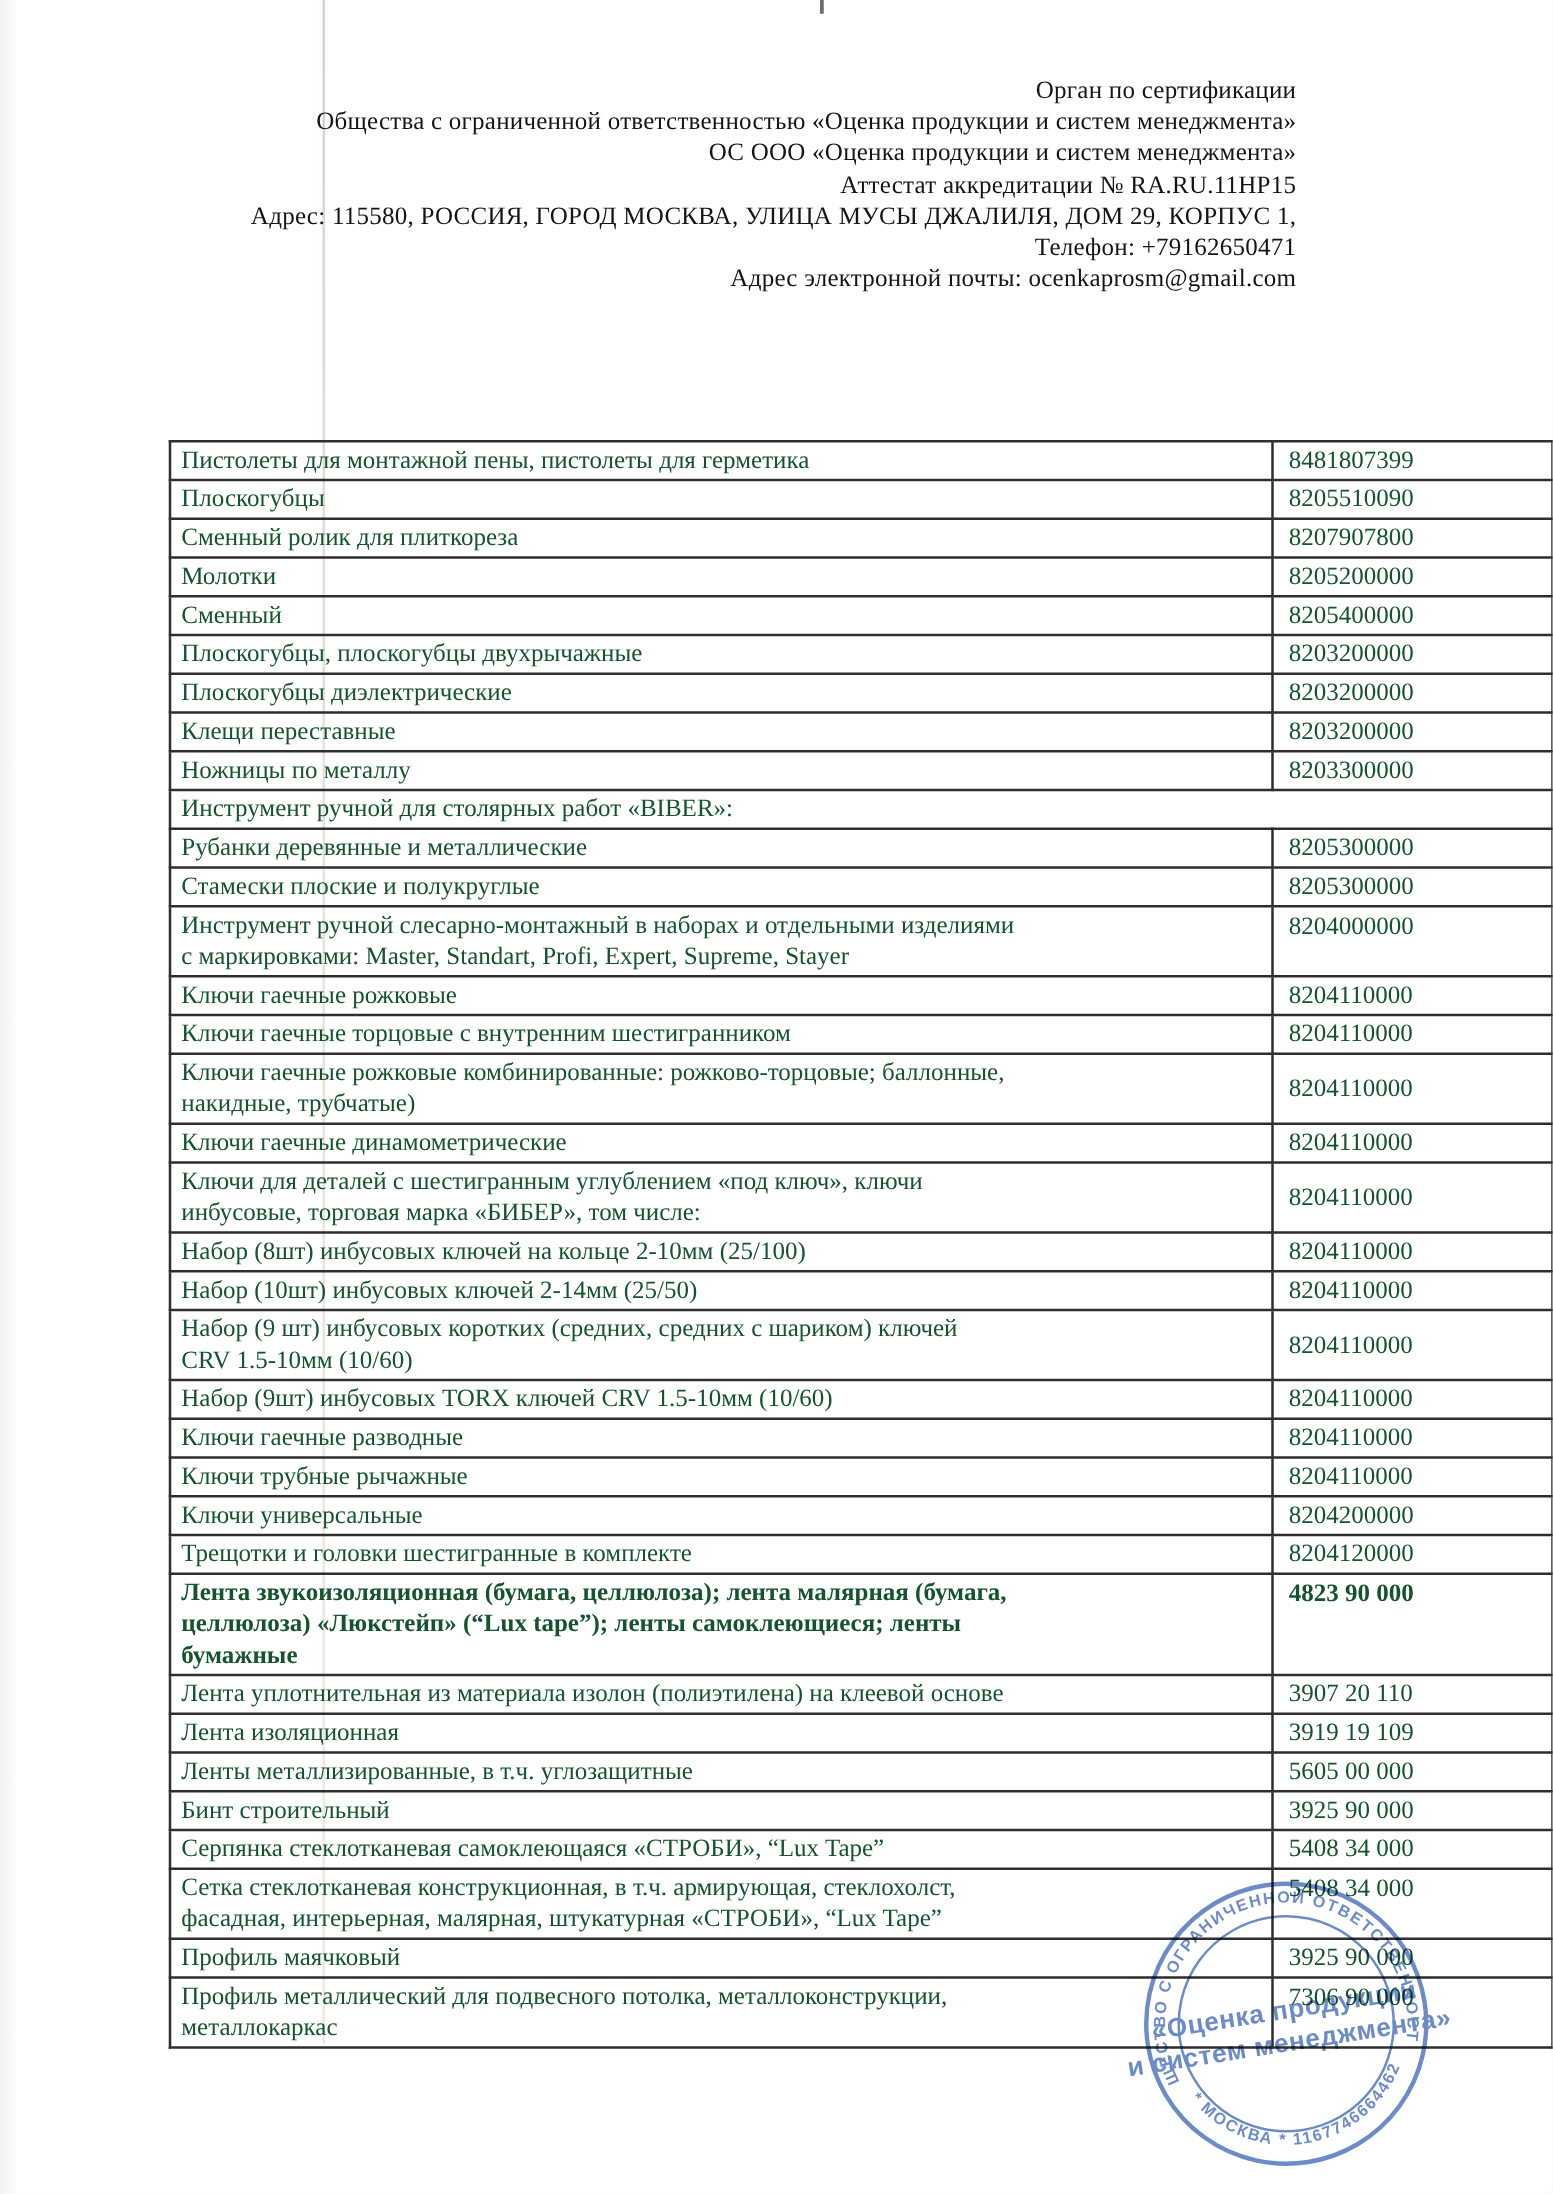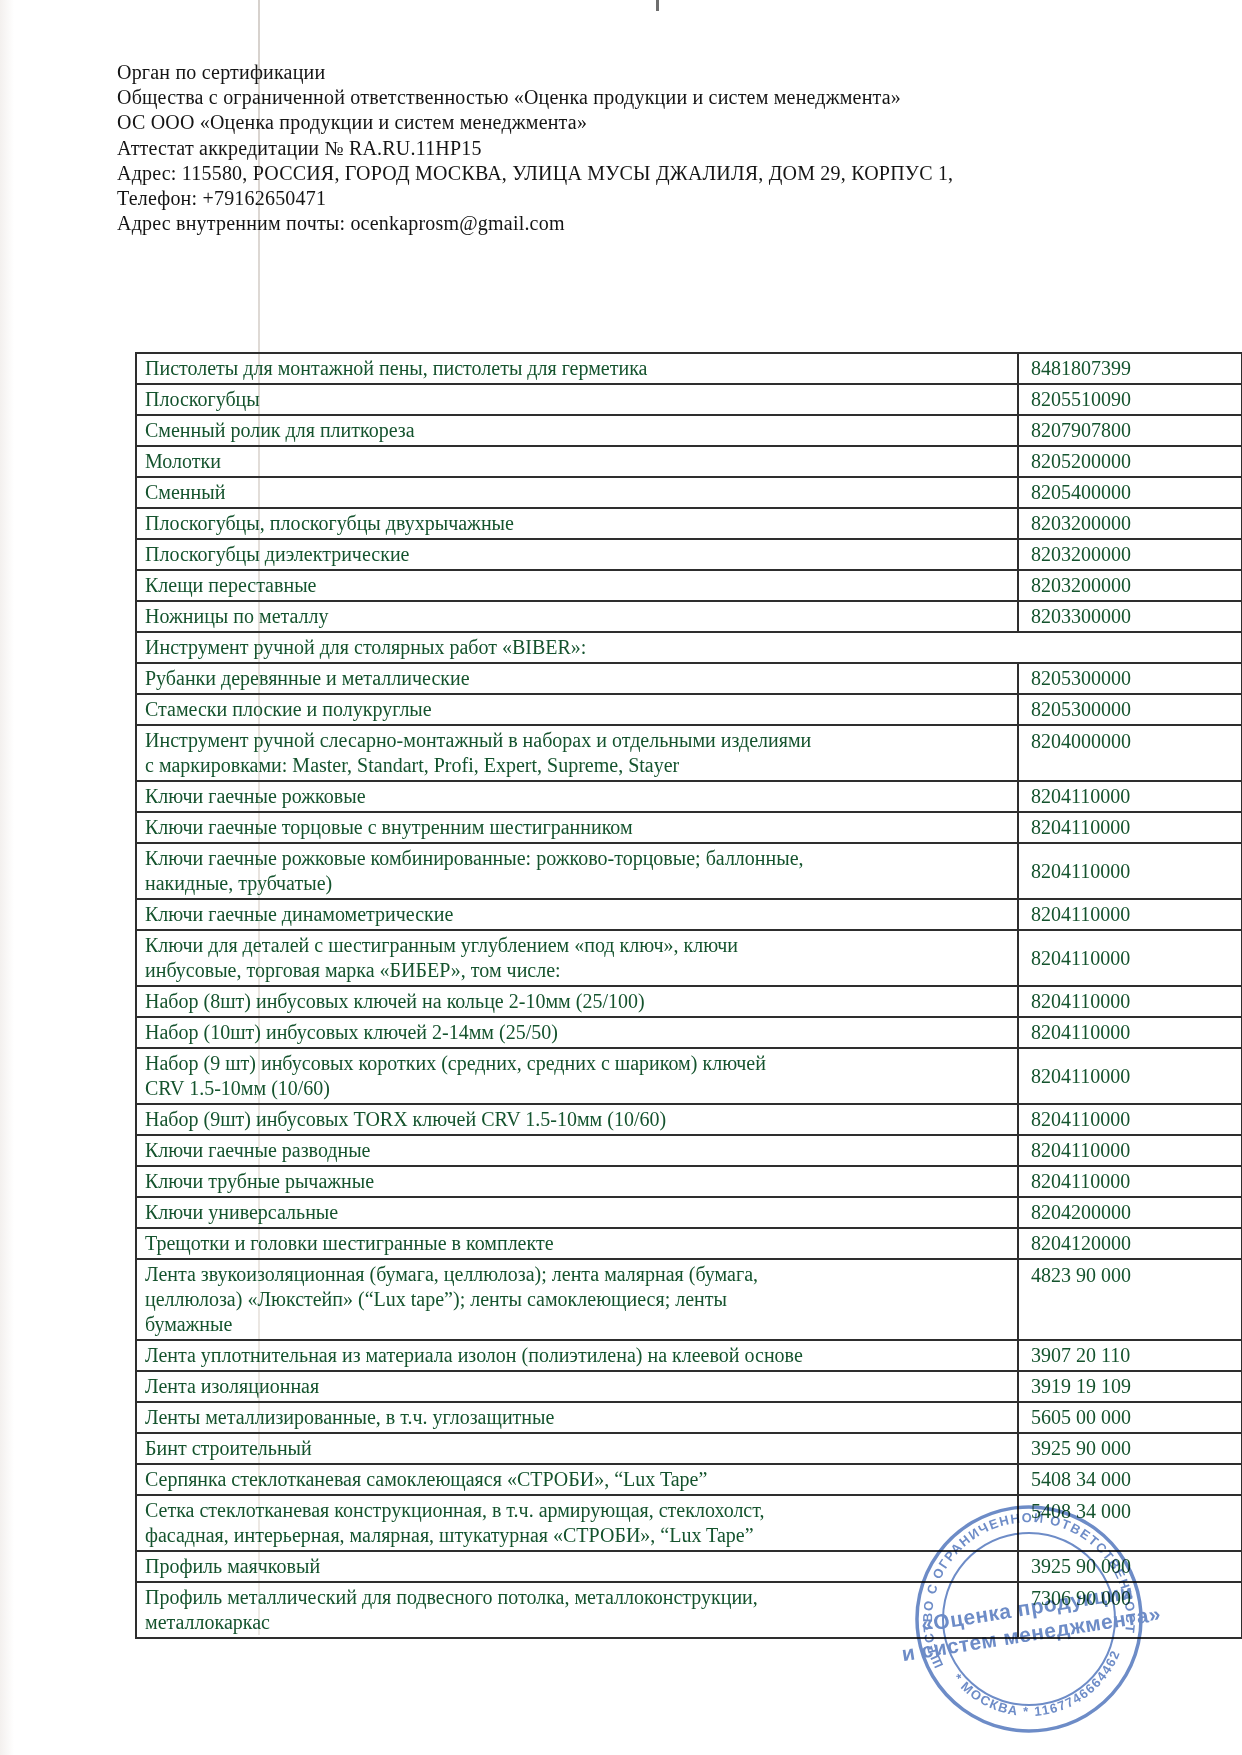--- a/index.html
+++ b/index.html
@@ -23,20 +23,21 @@
     position:absolute; left:258px; top:0; width:2px; height:1635px;
     background:linear-gradient(to bottom, #c9c2bc 0%, #ded8d2 40%, #e7e2dc 100%);
     opacity:.75;
   }
   .fold-tick {
     position:absolute; left:656px; top:0; width:3px; height:11px;
     background:#4a4a4a; opacity:.8;
   }
   .header-block {
     position:absolute; top:60px; right:205px; width:920px;
+    text-align:right;
     font-size:20px; line-height:25.2px;
     color:#141414;
     letter-spacing:.2px;
   }
   table.doc-table {
     position:absolute; left:135px; top:352px;
     width:1082px;
     border-collapse:collapse;
     table-layout:fixed;
     font-size:20px;
@@ -47,21 +48,21 @@
     padding:2px 12px 2px 8px;
     line-height:25px;
     vertical-align:middle;
     white-space:pre-line;
     overflow:hidden;
   }
   .doc-table td.name { width:860px; }
   .doc-table td.code { width:198px; white-space:nowrap; padding-left:12px; }
   .doc-table tr.h1 { height:31px; }
   .doc-table tr.h2 { height:56px; }
-  .doc-table tr.h3 { height:81px; }
+  .doc-table tr.h3 { height:81px;font-weight:bold; }
   .doc-table tr.codetop td.code { vertical-align:top; padding-top:3px; }
   .doc-table td.span { }
   .stamp-wrap {
     position:absolute; left:893px; top:1483px; width:272px; height:272px;
     opacity:.82;
     mix-blend-mode:multiply;
     pointer-events:none;
   }
   .stamp-wrap svg { width:100%; height:100%; }
   .stamp-ring-text {
@@ -80,21 +81,21 @@
 <div class="fold-line"></div>
 <div class="fold-tick"></div>
 
 <div class="header-block">
     <div>Орган по сертификации</div>
     <div>Общества с ограниченной ответственностью «Оценка продукции и систем менеджмента»</div>
     <div>ОС ООО «Оценка продукции и систем менеджмента»</div>
     <div>Аттестат аккредитации № RA.RU.11НР15</div>
     <div>Адрес: 115580, РОССИЯ, ГОРОД МОСКВА, УЛИЦА МУСЫ ДЖАЛИЛЯ, ДОМ 29, КОРПУС 1,</div>
     <div>Телефон: +79162650471</div>
-    <div>Адрес внутренним почты: ocenkaprosm@gmail.com</div>
+    <div>Адрес электронной почты: ocenkaprosm@gmail.com</div>
   </div>
 
 <table class="doc-table">
   <tbody>
       <tr class="h1">
         <td class="name">Пистолеты для монтажной пены, пистолеты для герметика</td>
         <td class="code">8481807399</td>
       </tr>
       <tr class="h1">
         <td class="name">Плоскогубцы</td>

